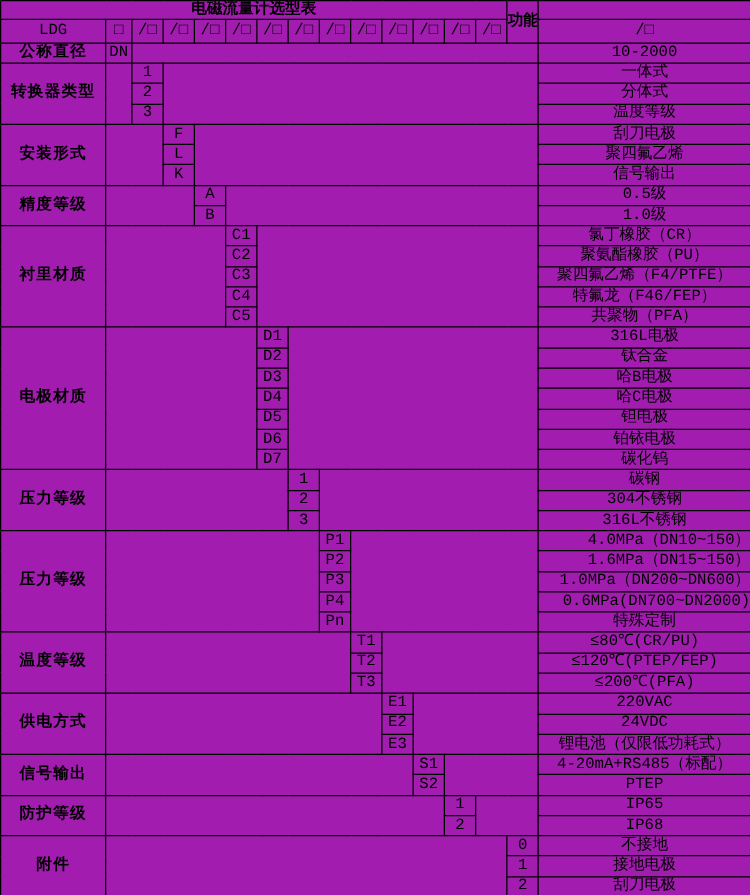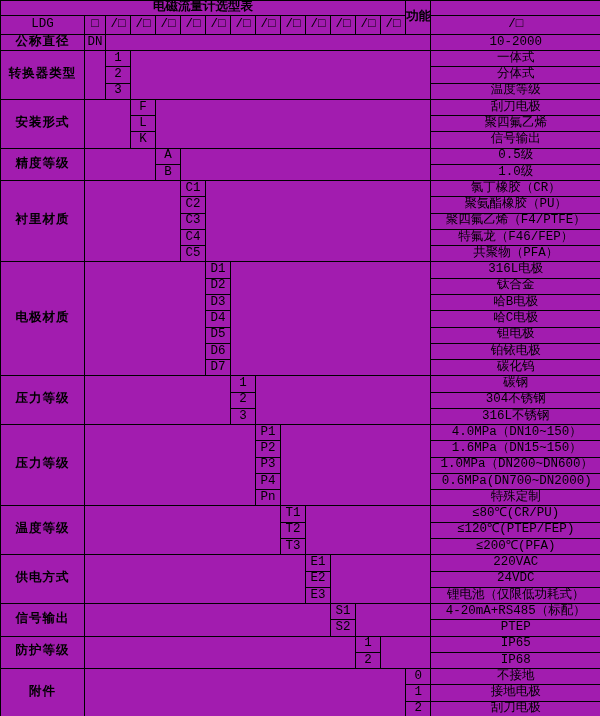--- a/index.html
+++ b/index.html
@@ -21,21 +21,21 @@
   tr.model-row{height:19px;}
   tr.r{height:16.27px;}
   td.title{font-weight:bold;font-size:13px;}
   td.func-head{font-weight:bold;font-size:13px;}
   td.model{text-align:left;padding-left:5px;font-size:12.5px;}
   td.hbox{font-size:13px;letter-spacing:0;}
   td.cat{font-weight:bold;font-size:12.5px;letter-spacing:1px;}
   td.fill{border-left:1px solid #000;border-right:1px solid #000;}
   td.code{font-size:12px;}
   td.desc{font-size:12px;}
-  td.desc.left{text-align:center;padding-left:2px;}
+  td.desc.left{text-align:right;padding-left:2px;}
 </style>
 </head>
 <body>
 
 <div class="page">
   <table class="sel">
     <colgroup>
       <col style="width:84px">
       <col style="width:21px">
       <col style="width:25px">

